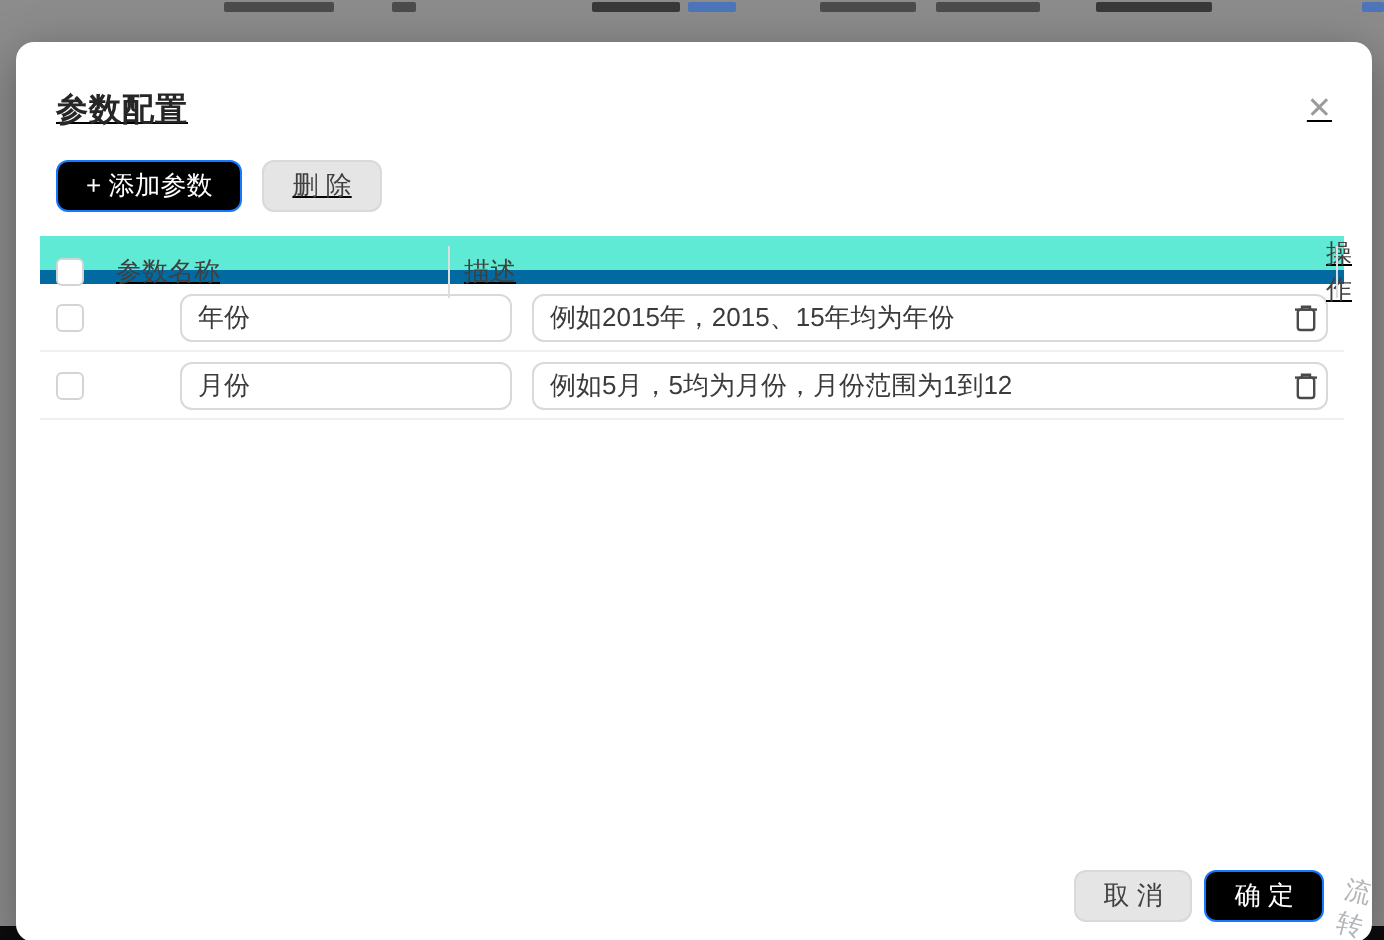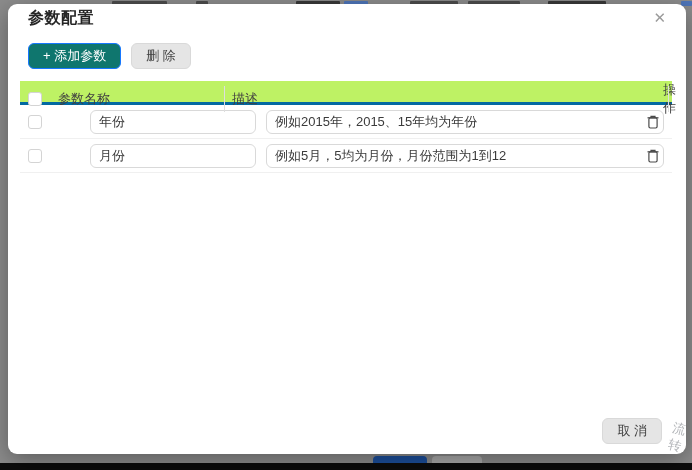--- a/index.html
+++ b/index.html
@@ -13,49 +13,50 @@
 
   
   .top-frag { position: absolute; top: 1px; height: 5px; background: #3c3c3c; opacity: .8; border-radius: 1px; }
   .top-frag.blue { background: #3f6fc4; }
   .bottom-frag-blue { position: absolute; left: 373px; top: 456px; width: 54px; height: 7px; background: #1c4f9c; border-radius: 4px 4px 0 0; }
   .bottom-frag-gray { position: absolute; left: 432px; top: 456px; width: 50px; height: 7px; background: #aaaaaa; border-radius: 4px 4px 0 0; }
   .black-bar { position: absolute; left: 0; top: 463px; width: 692px; height: 7px; background: #0c0c0c; }
 
   
   .modal {
-    position: absolute; left: 8px; top: 4px; width: 678px; height: 450px;
+    position: absolute; left: 8px; top: 21px; width: 678px; height: 450px;
     background: #ffffff; border-radius: 9px;
     box-shadow: 0 6px 24px rgba(0,0,0,.35);
-    padding: 4px 14px 0 12px;
+    padding: 24px 14px 0 12px;
+    text-decoration: underline;
   }
   .modal-header { display: flex; justify-content: space-between; align-items: flex-start; padding-left: 8px; }
   .modal-title { font-size: 16px; font-weight: bold; color: #262626; letter-spacing: .5px; }
   .close-btn {
     background: none; border: none; color: #9b9b9b; font-size: 15px;
     cursor: pointer; line-height: 1; padding: 2px 4px; margin-right: 2px;
   }
 
   .toolbar { margin: 14px 0 12px 8px; display: flex; gap: 10px; }
   .btn {
     font-size: 13px; height: 26px; padding: 0 14px; border-radius: 6px;
     border: 1px solid #d9d9d9; background: #e5e5e5; color: #404040; cursor: pointer;
     font-family: "Liberation Sans", sans-serif;
   }
-  .btn.primary { background: #0f766e; border-color: #1677ff; color: #ffffff; }
+  .btn.primary { background: #000000; border-color: #1677ff; color: #ffffff; }
 
   
   .param-table { width: 100%; font-size: 13px; color: #404040; }
   .thead, .trow {
     display: grid;
     grid-template-columns: 30px 174px 1fr 44px;
     align-items: center;
   }
   .thead {
-    height: 24px; background: #bef264; border-bottom: 3px solid #0369a1;
+    height: 24px; background: #5eead4; border-bottom: 7px solid #0369a1;
   }
   .thead .cell { position: relative; padding-left: 8px; height: 100%; display: flex; align-items: center; }
   .thead .cell.sep::before {
     content: ""; position: absolute; left: 0; top: 5px; bottom: 5px;
     width: 1px; background: #dedede;
   }
   .thead .cell.action-h { justify-content: flex-end; padding-right: 6px; margin-left: 40px; }
   .trow { height: 34px; border-bottom: 1px solid #f0f0f0; }
   .cb-cell { padding-left: 8px; display: flex; align-items: center; }
   .checkbox {
@@ -166,20 +167,21 @@
               <rect x="2.9" y="3.8" width="8.2" height="10.2" rx="1.4"></rect>
             </g>
           </svg>
         </button>
       </div>
     </div>
   </div>
 
   <div class="modal-footer">
     <button class="btn">取 消</button>
+    <button class="btn primary">确 定</button>
   </div>
 
   <div class="watermark">
     <span>流</span>
     <span>转</span>
   </div>
 
 </div>
 
 </body></html>

